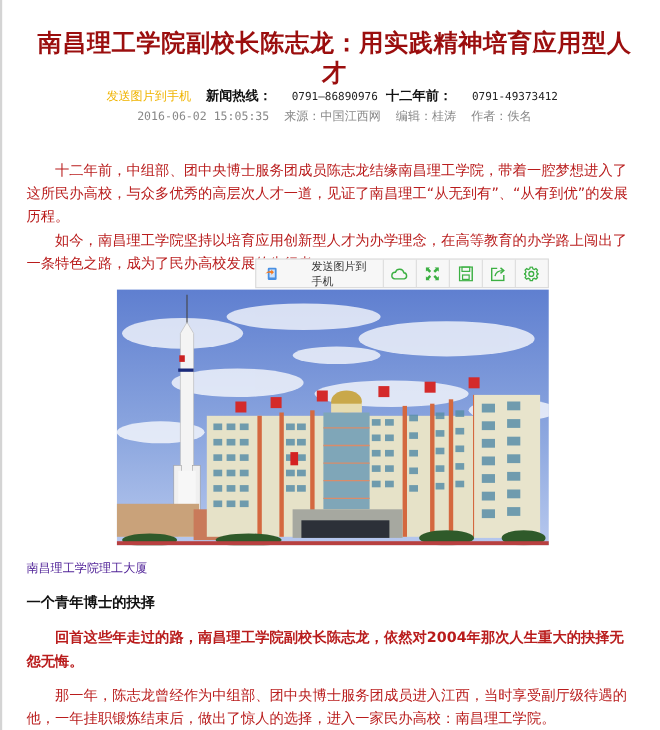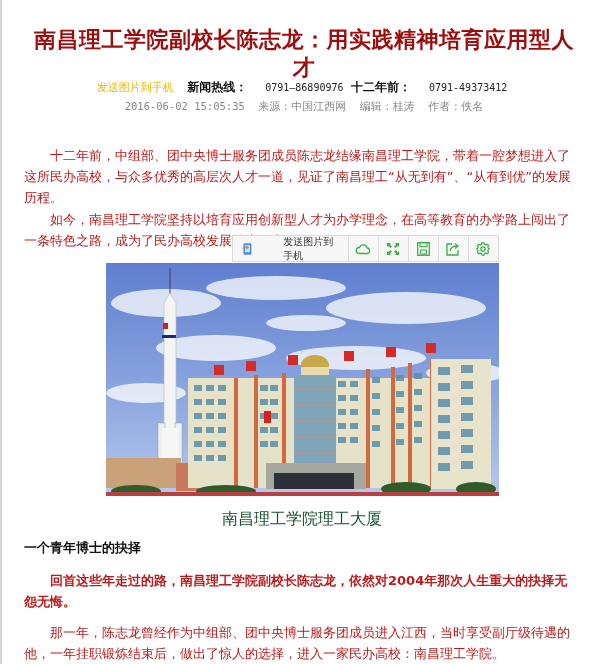--- a/index.html
+++ b/index.html
@@ -45,22 +45,22 @@
     font-size: 13px; line-height: 21px; color: #b91c1c;
     text-indent: 26px; margin: 0;
   }
   .p1 { top: 145px; }
   .p2 { top: 209px; }
   .photo {
     position: absolute; left: 82px; top: 263px; width: 393px; height: 233px;
     overflow: hidden;
   }
   .caption {
-    position: absolute; left: 0; top: 509px; width: 556px; text-align: center;
-    font-size: 16px; color: #14532d;
+    position: absolute; left: 0; top: 509px; width: 556px; 
+    font-size: 11px; color: #4c1d95;
   }
   .subhead {
     position: absolute; left: 0; top: 539px; font-size: 13px; font-weight: bold; color: #111; font-family: Liberation Serif, serif;
   }
   .p3 { top: 570px; font-weight: bold; }
   .p4 { top: 622px; }
 
   .img-toolbar {
     position: absolute; left: 232px; top: 235px; height: 27px;
     display: flex; background: #f7f7f7; border: 1px solid #d9d9d9;

